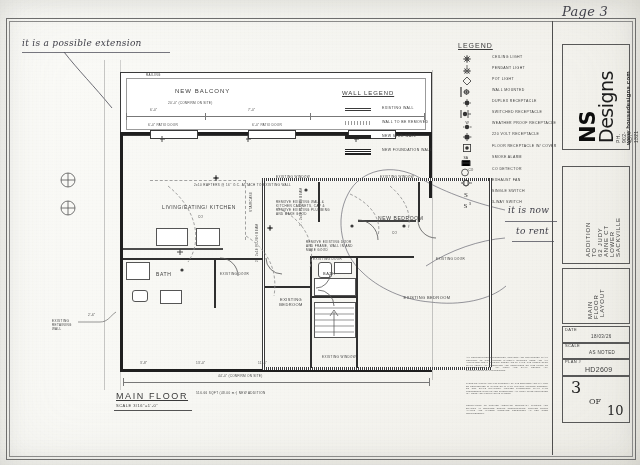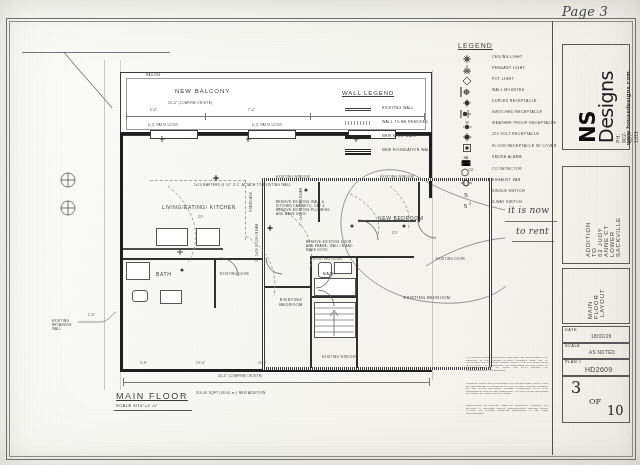--- a/index.html
+++ b/index.html
@@ -68,20 +68,21 @@
   <div id="paper"></div>
   <div id="grain"></div>
 
   <div class="frame" style="left:6px;top:18px;width:628px;height:440px;"></div>
   <div class="frame2" style="left:9px;top:21px;width:622px;height:434px;"></div>
 
   <div class="thin" style="left:552px;top:21px;width:1px;height:434px;"></div>
 
   <div class="hw f13" style="left:562px;top:4px;">Page 3</div>
 
+  <div class="hw f9" style="left:22px;top:38px;">it is a possible extension</div>
   <div class="hwline" style="left:22px;top:52px;width:148px;"></div>
   <svg style="position:absolute;left:60px;top:52px;width:80px;height:60px;overflow:visible">
     <path d="M4 0 C 18 18, 34 34, 52 56" stroke="#4a4a55" stroke-width="1" fill="none" opacity=".8"></path>
   </svg>
 
   <div class="hw f9" style="left:508px;top:205px;">it is now</div>
   <div class="hw f9" style="left:516px;top:226px;">to rent</div>
   <div class="hwline" style="left:505px;top:221px;width:52px;"></div>
   <div class="hwline" style="left:512px;top:241px;width:42px;"></div>
   <svg style="position:absolute;left:300px;top:150px;width:250px;height:220px;overflow:visible">

